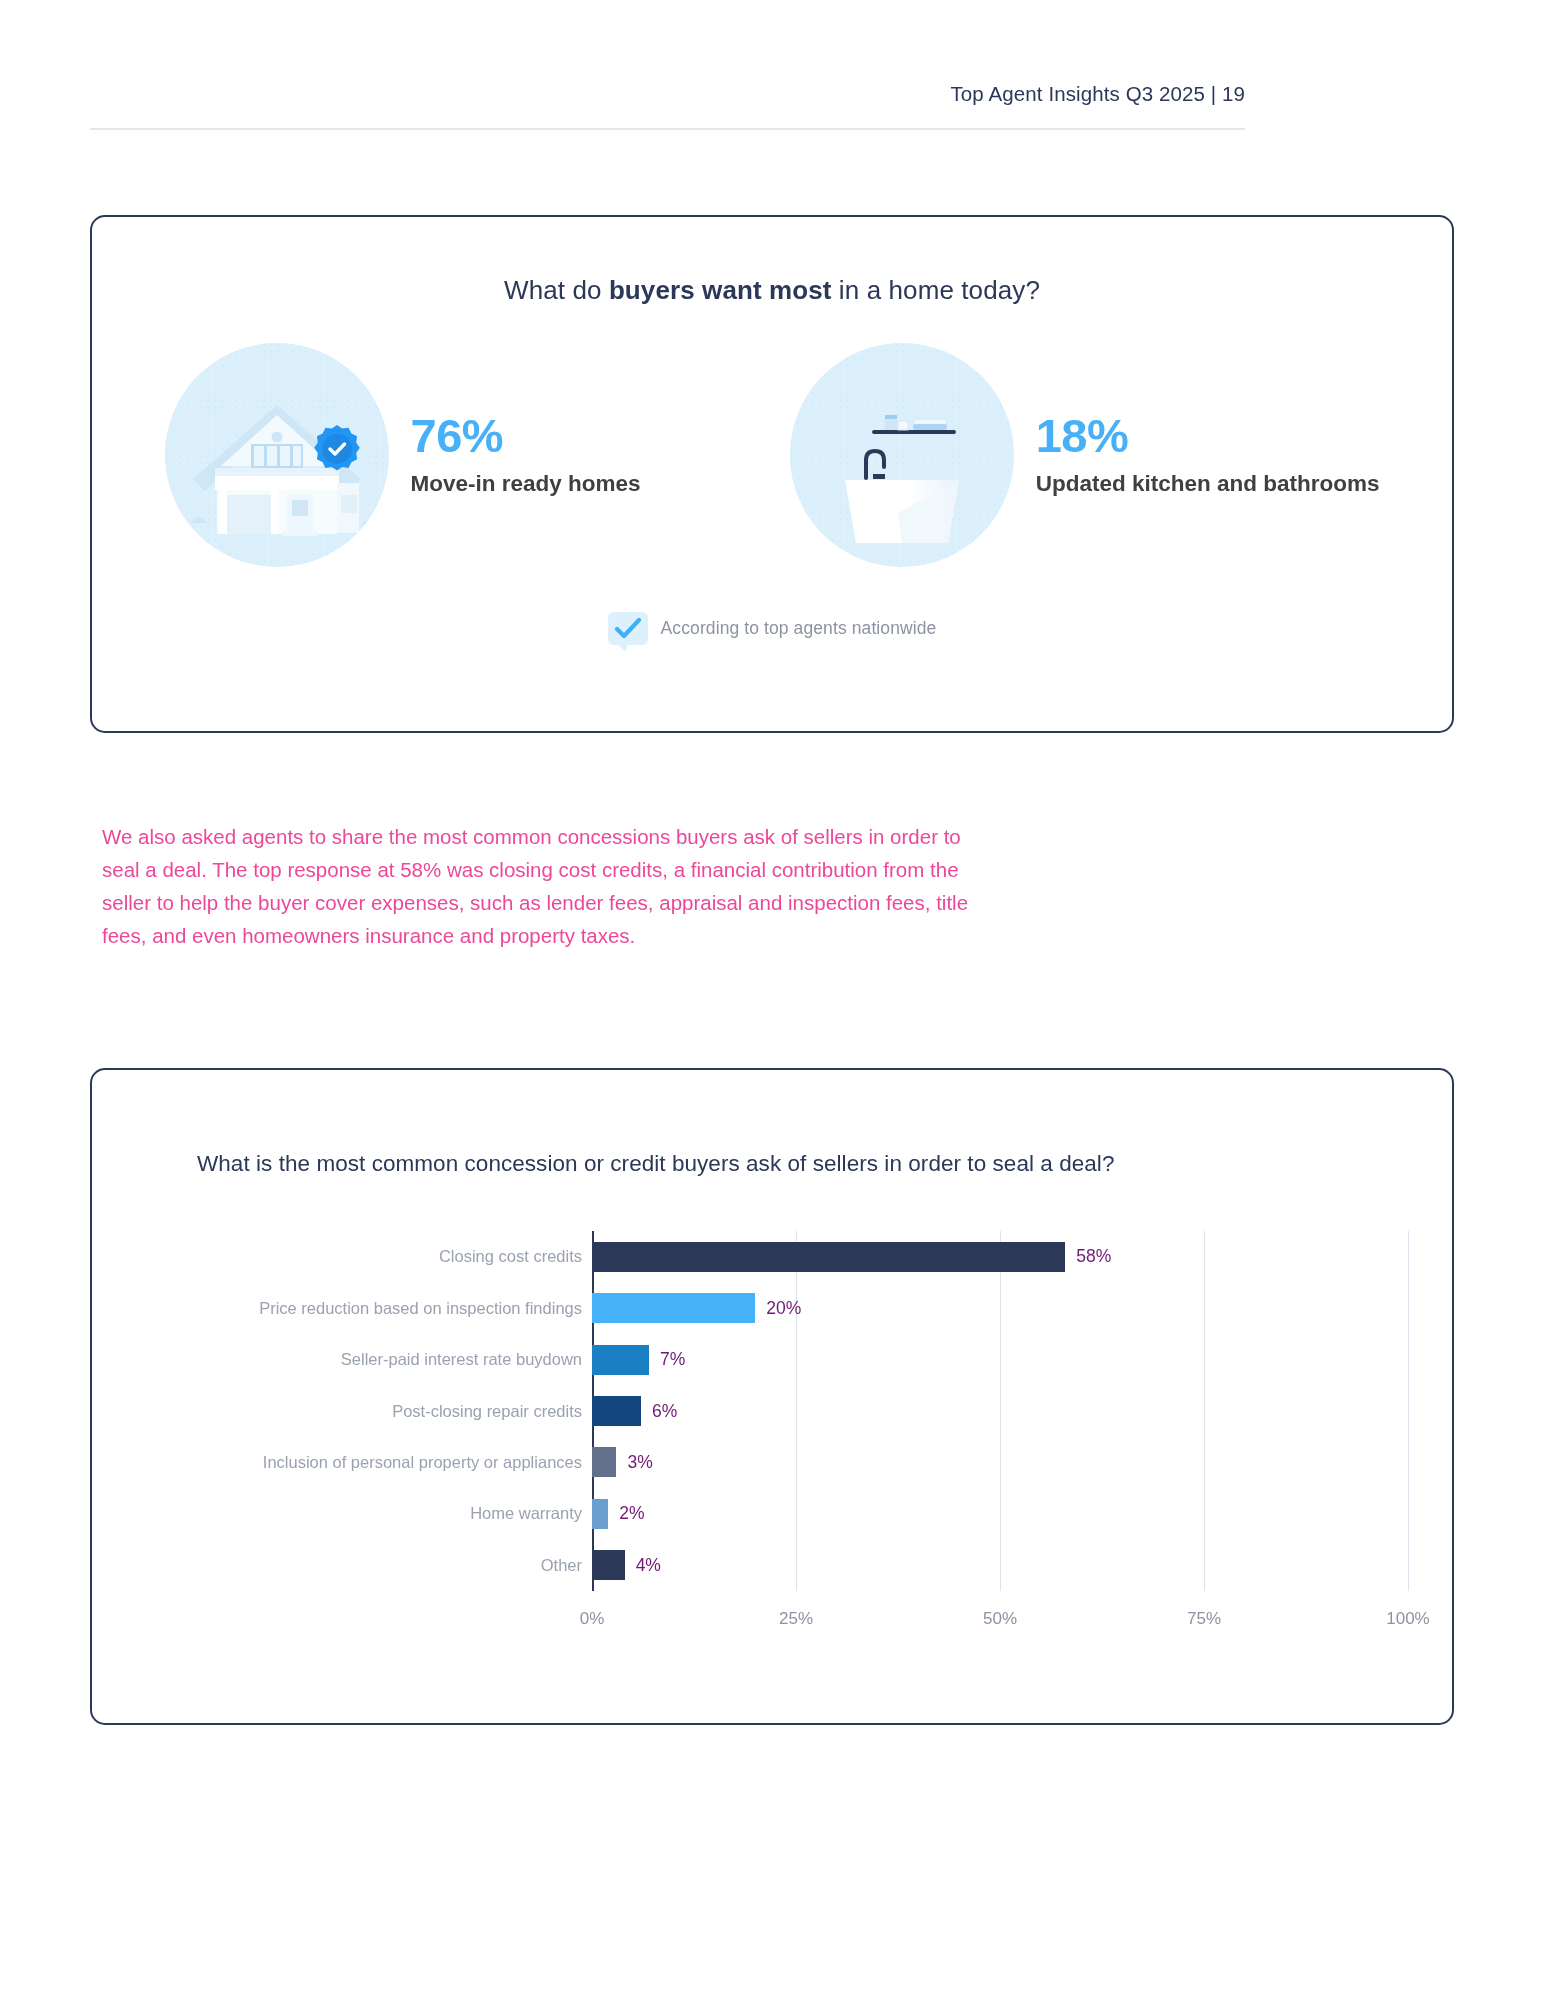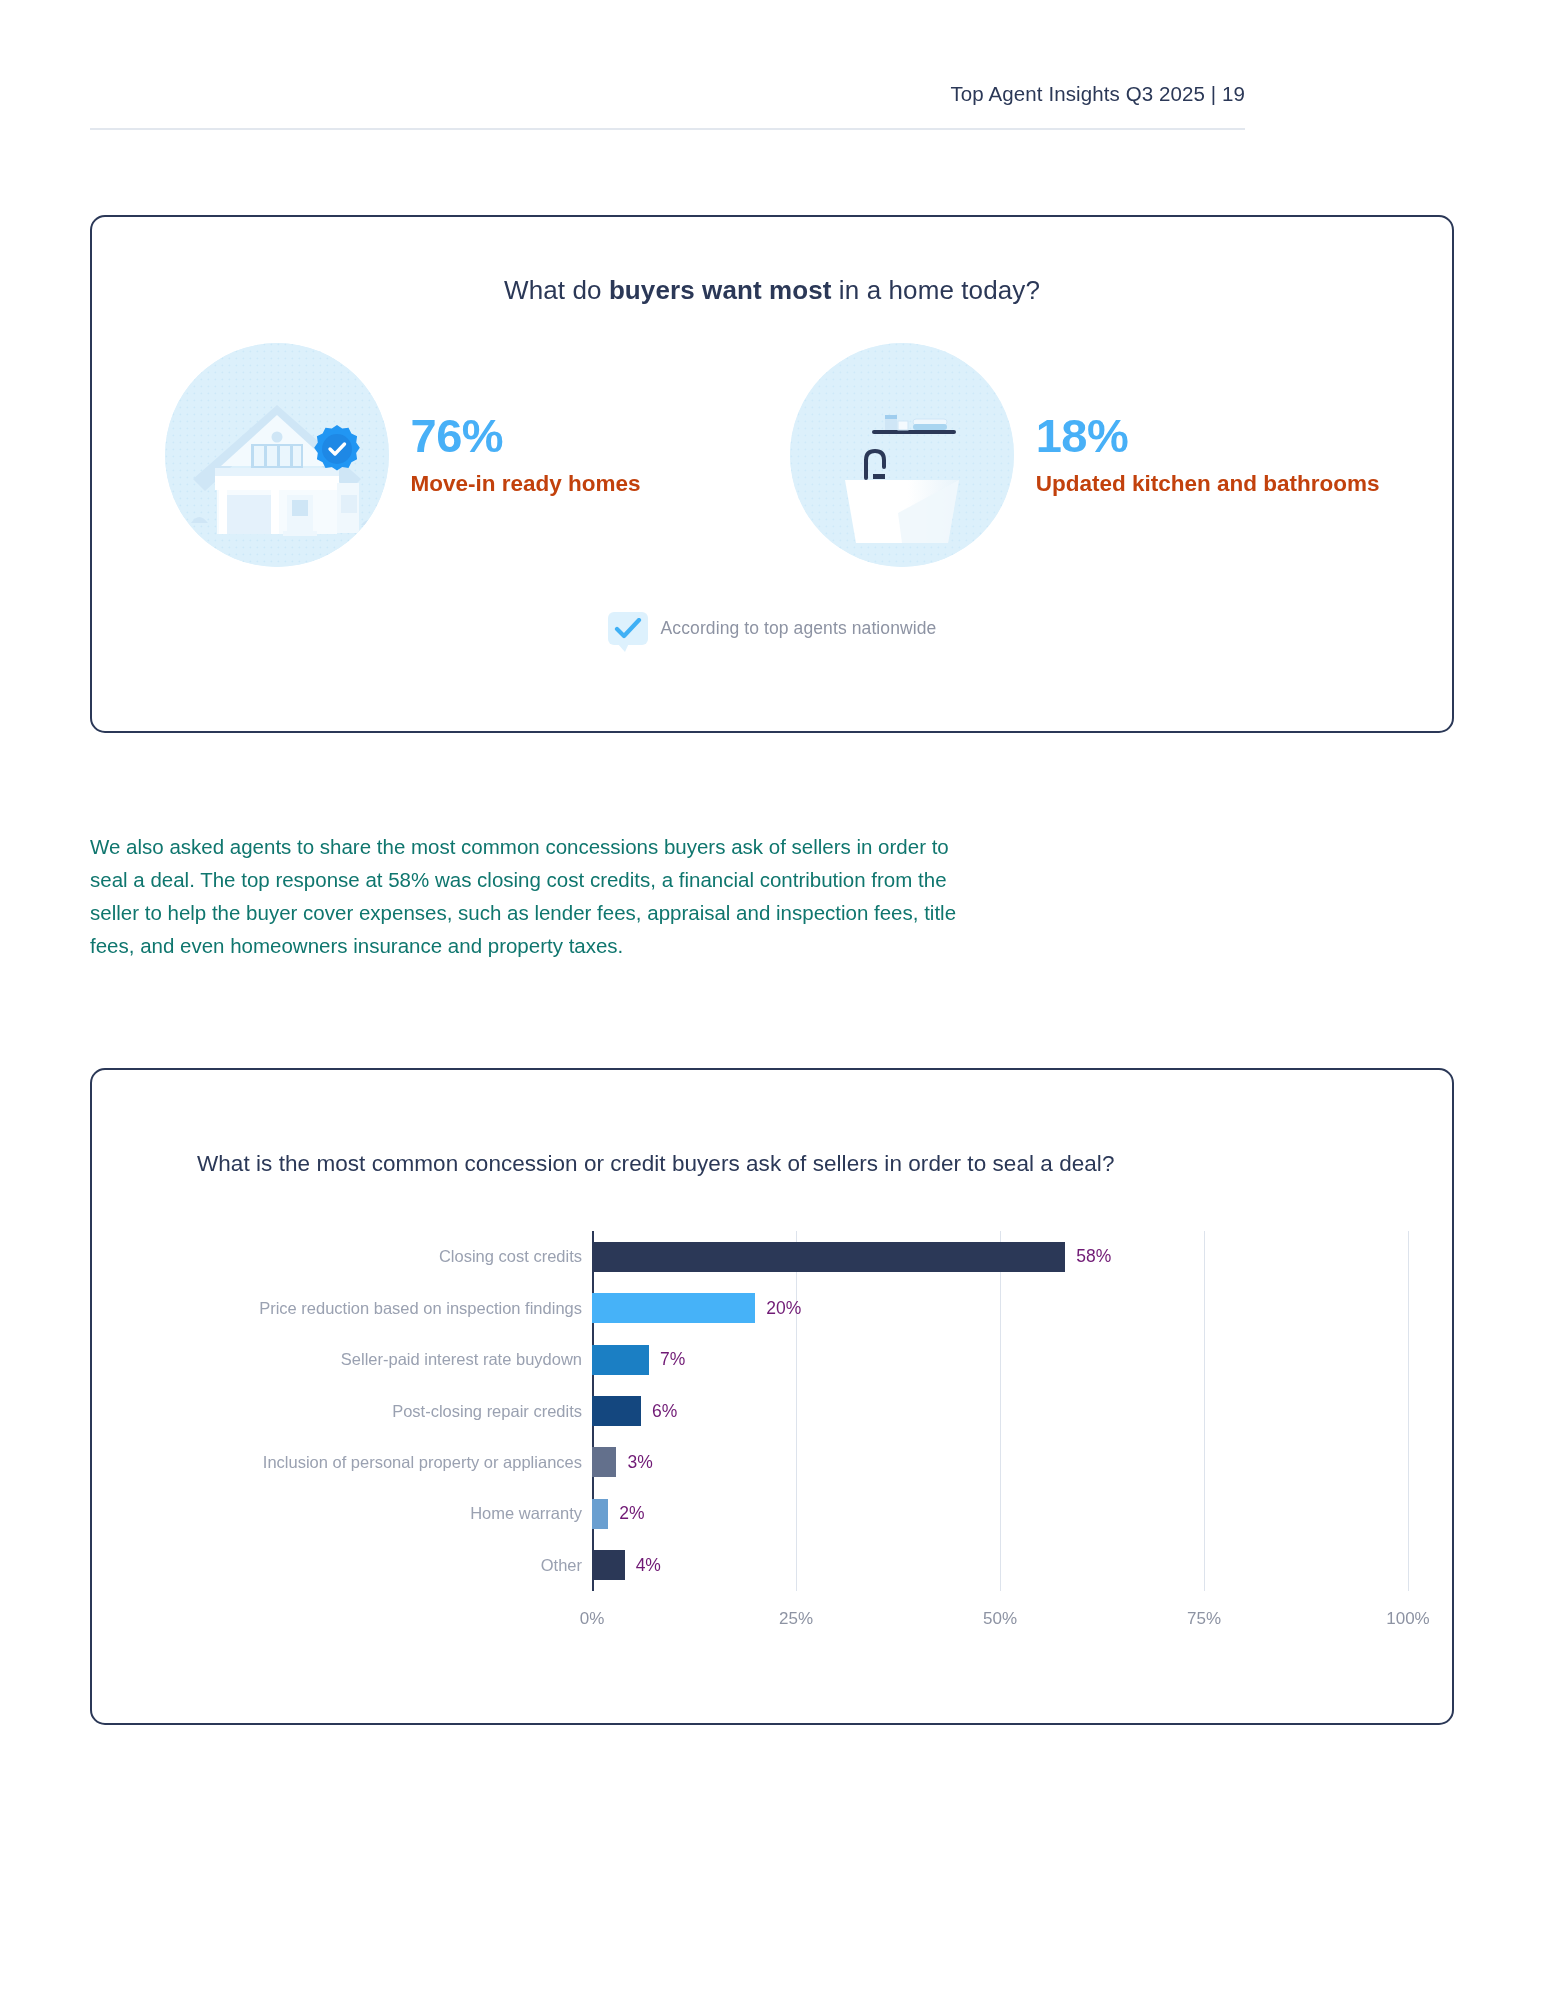--- a/index.html
+++ b/index.html
@@ -99,21 +99,21 @@
   .stat-value {
     font-size: 47px;
     font-weight: 700;
     color: #48b0f7;
     line-height: 1.02;
     letter-spacing: -0.5px;
   }
   .stat-label {
     font-size: 22.5px;
     font-weight: 700;
-    color: #c2410c;
+    color: #404040;
     line-height: 1.35;
     margin-top: 9px;
   }
 
   
   .card-footnote {
     display: flex;
     align-items: center;
     justify-content: center;
     gap: 13px;
@@ -141,26 +141,25 @@
   .footnote-text {
     font-size: 17.5px;
     color: #8d93a3;
     letter-spacing: 0.1px;
   }
 
   
   #body-paragraph {
     position: absolute;
     top: 820px;
-    left: 90px;
+    left: 102px;
     width: 880px;
     font-size: 20.5px;
     line-height: 33px;
-    color: #0f766e;
-    margin-top: 10px;
+    color: #ec4899;
   }
 
   
   #card-chart {
     top: 1068px;
     left: 90px;
     width: 1364px;
     height: 657px;
   }
 

